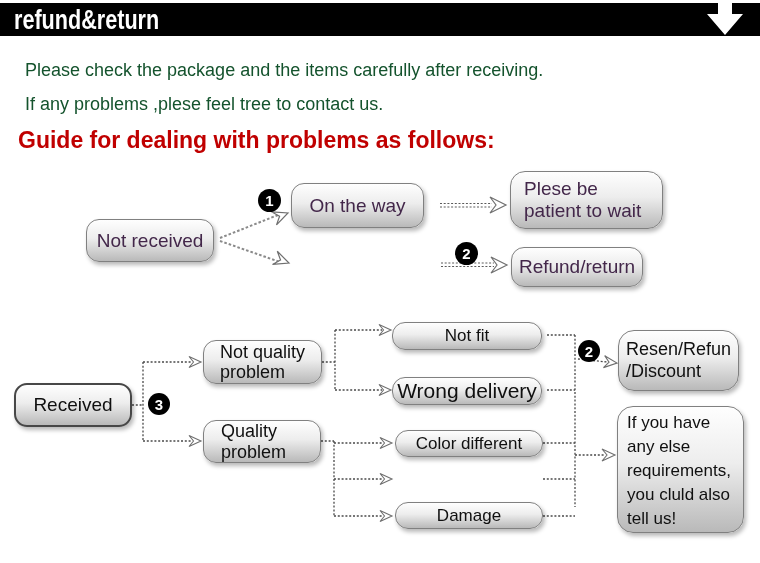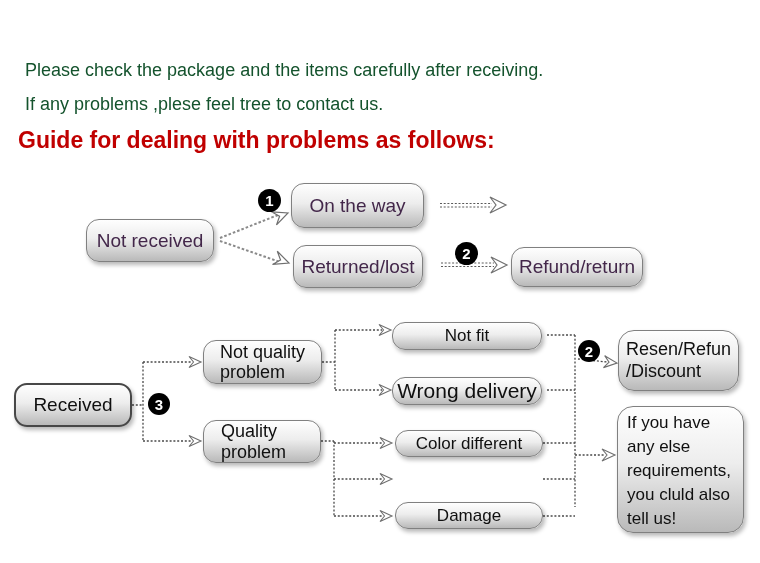--- a/index.html
+++ b/index.html
@@ -64,20 +64,26 @@
   #badge-3{left:148px;top:393px;width:22px;height:22px;}
   #badge-2b{left:578px;top:340px;width:22px;height:22px;}
   
   .connectors{position:absolute;left:0;top:0;z-index:1;}
 </style>
 </head>
 <body>
 
 <div class="page">
 
+  <div class="banner">
+    <span class="banner-title">refund&amp;return</span>
+    <svg class="banner-arrow" viewBox="0 0 44 38">
+      <polygon points="15,0 29,0 29,11 40,11 22,32 4,11 15,11" fill="#ffffff"></polygon>
+    </svg>
+  </div>
 
   <div class="intro l1">Please check the package and the items carefully after receiving.</div>
   <div class="intro l2">If any problems ,plese feel tree to contact us.</div>
   <h2 class="guide-heading">Guide for dealing with problems as follows:</h2>
 
   <svg class="connectors" width="760" height="563" viewBox="0 0 760 563">
 
     <g stroke="#8a8a8a" stroke-width="2" stroke-dasharray="2.6 2" fill="none">
       <path d="M220,238 L278,215"></path>
       <path d="M220,241 L280,262"></path>
@@ -155,21 +161,22 @@
           <polygon points="-13,-6 0,0 -13,6 -8,0"></polygon>
         </g>
       <g transform="translate(615,455)">
           <polygon points="-13,-6 0,0 -13,6 -8,0"></polygon>
         </g>
     </g>
   </svg>
 
   <div class="fbox p" id="b-not-received">Not received</div>
   <div class="fbox p" id="b-on-the-way">On the way</div>
-  <div class="fbox p" id="b-returned-lost">Returned/lost</div>
+  <div class="fbox p left" id="b-patient">Plese be
+patient to wait</div>
   <div class="fbox p" id="b-refund-return">Refund/return</div>
 
   <div class="fbox k" id="b-received">Received</div>
   <div class="fbox k left" id="b-not-quality">Not quality
 problem</div>
   <div class="fbox k left" id="b-quality-problem">Quality
 problem</div>
   <div class="fbox k" id="b-not-fit">Not fit</div>
   <div class="fbox k" id="b-wrong-delivery">Wrong delivery</div>
   <div class="fbox k" id="b-color-different">Color different</div>

